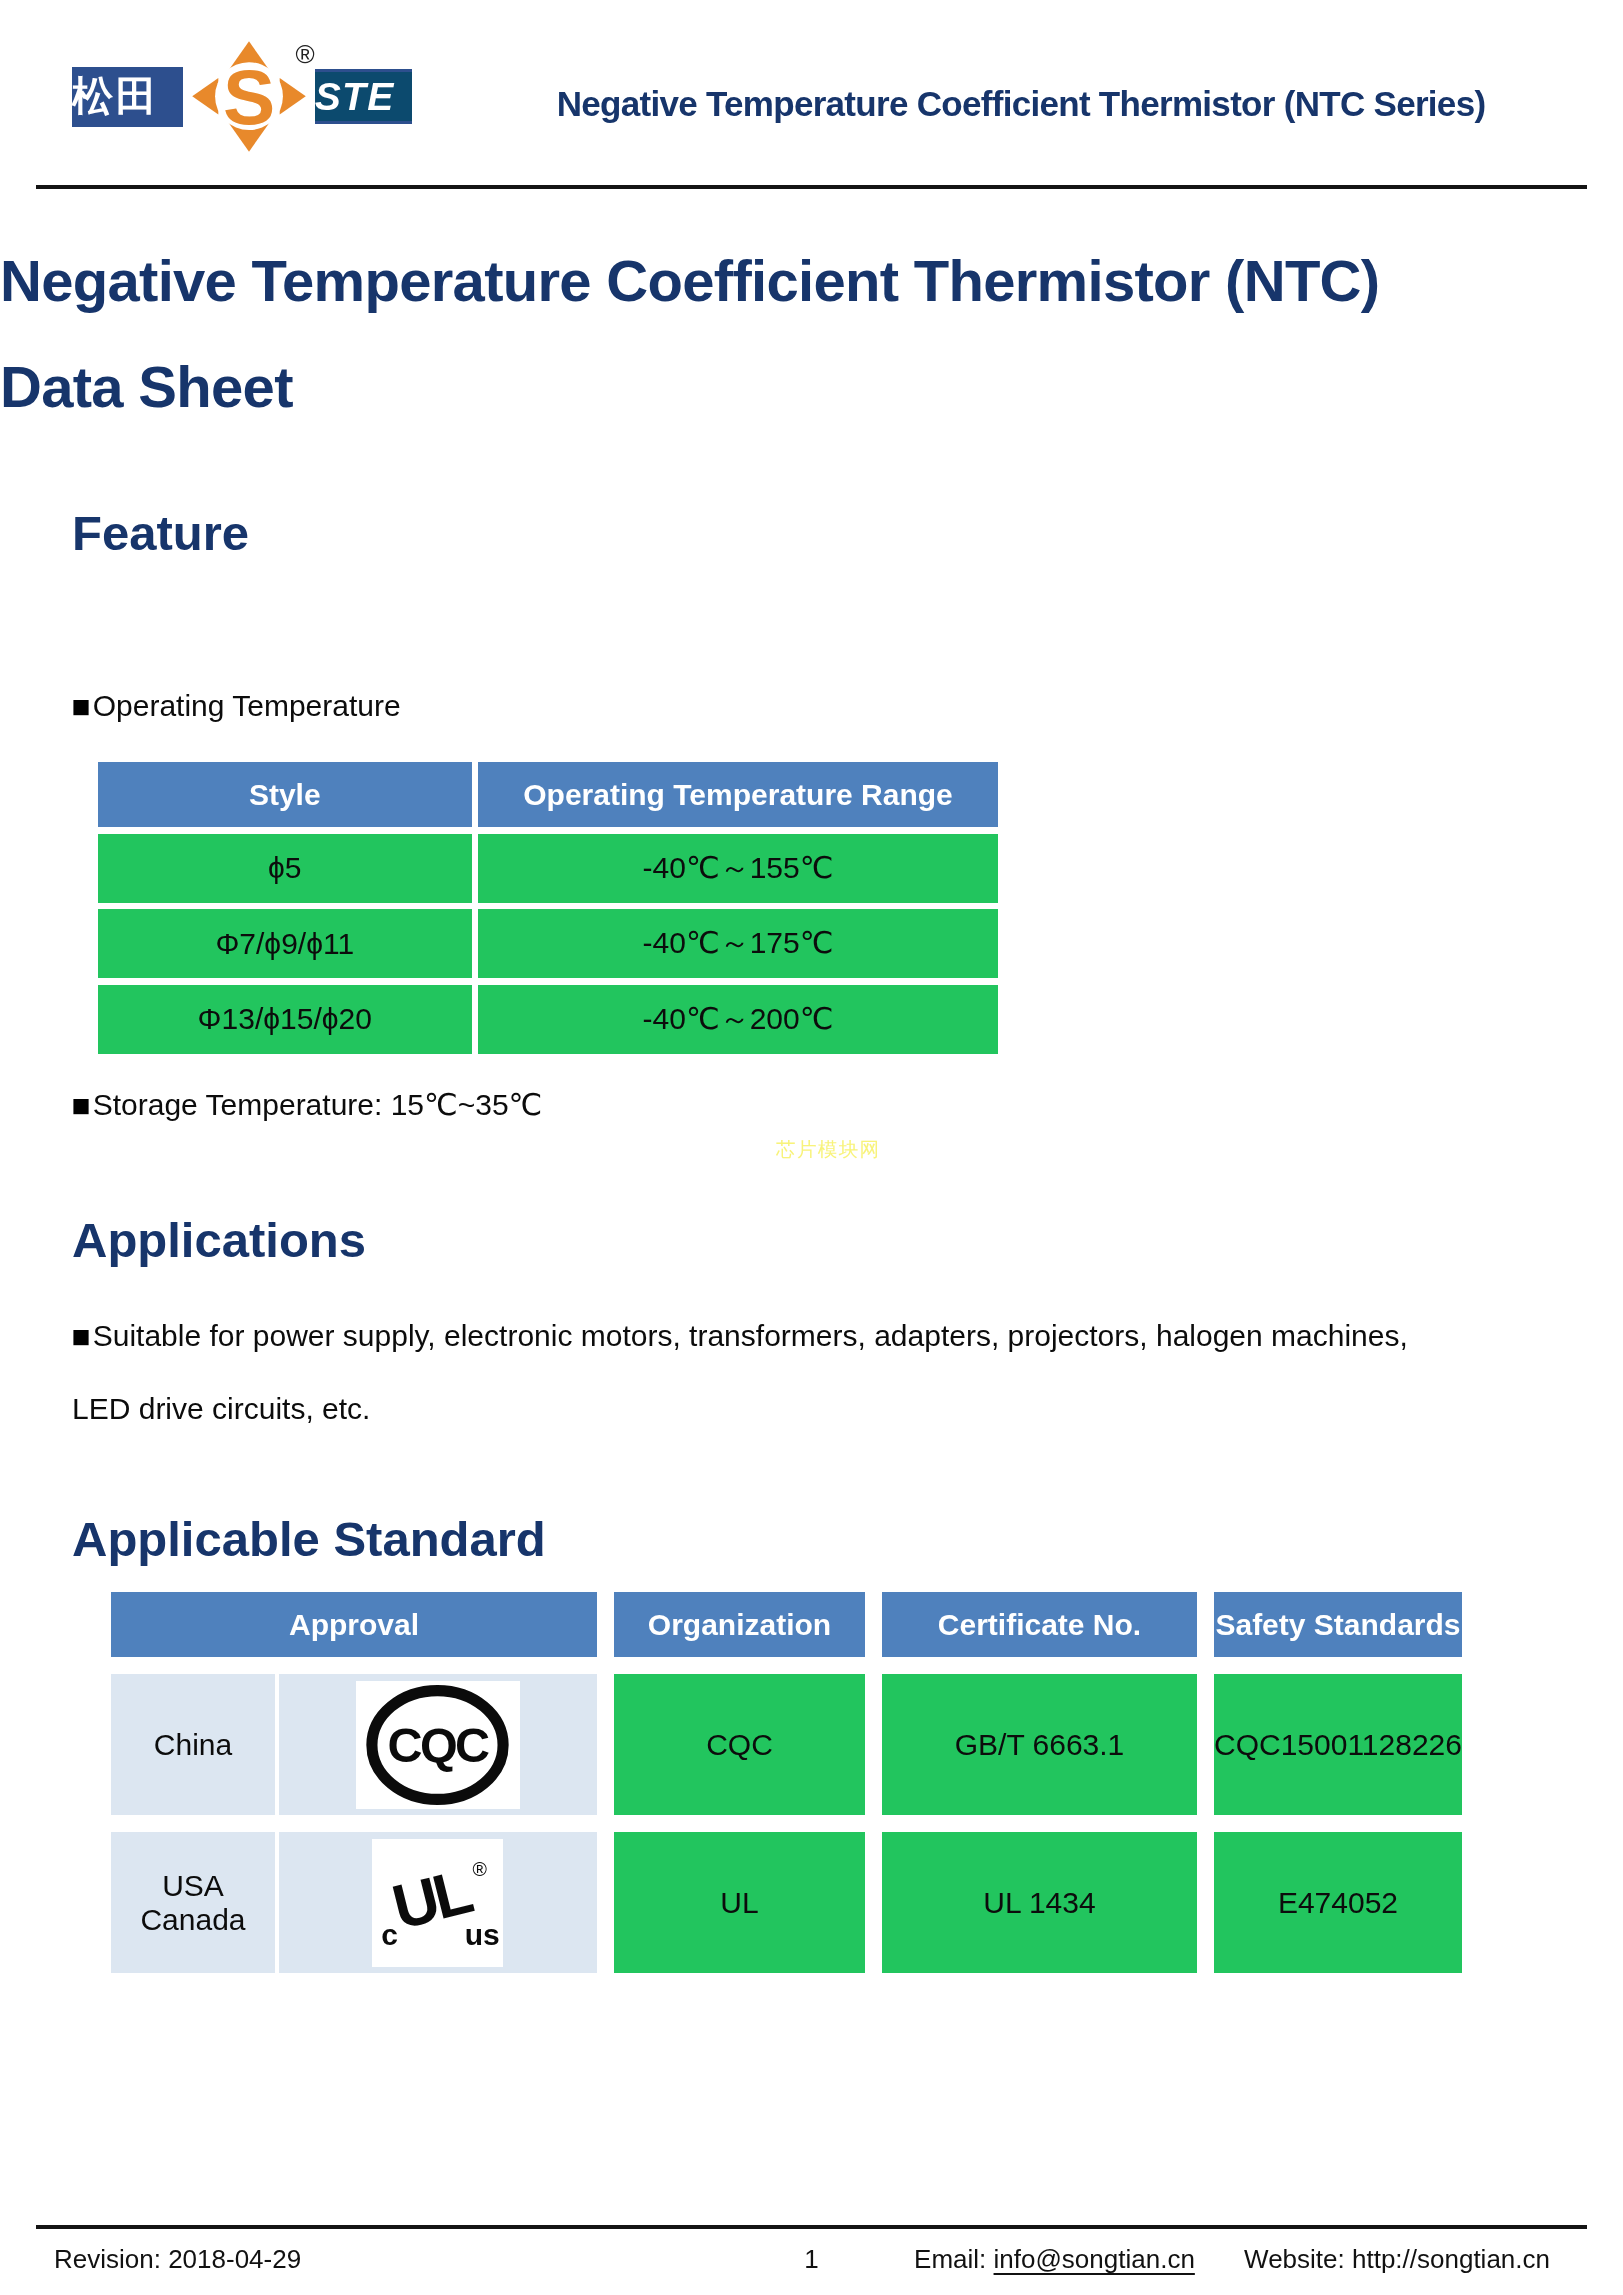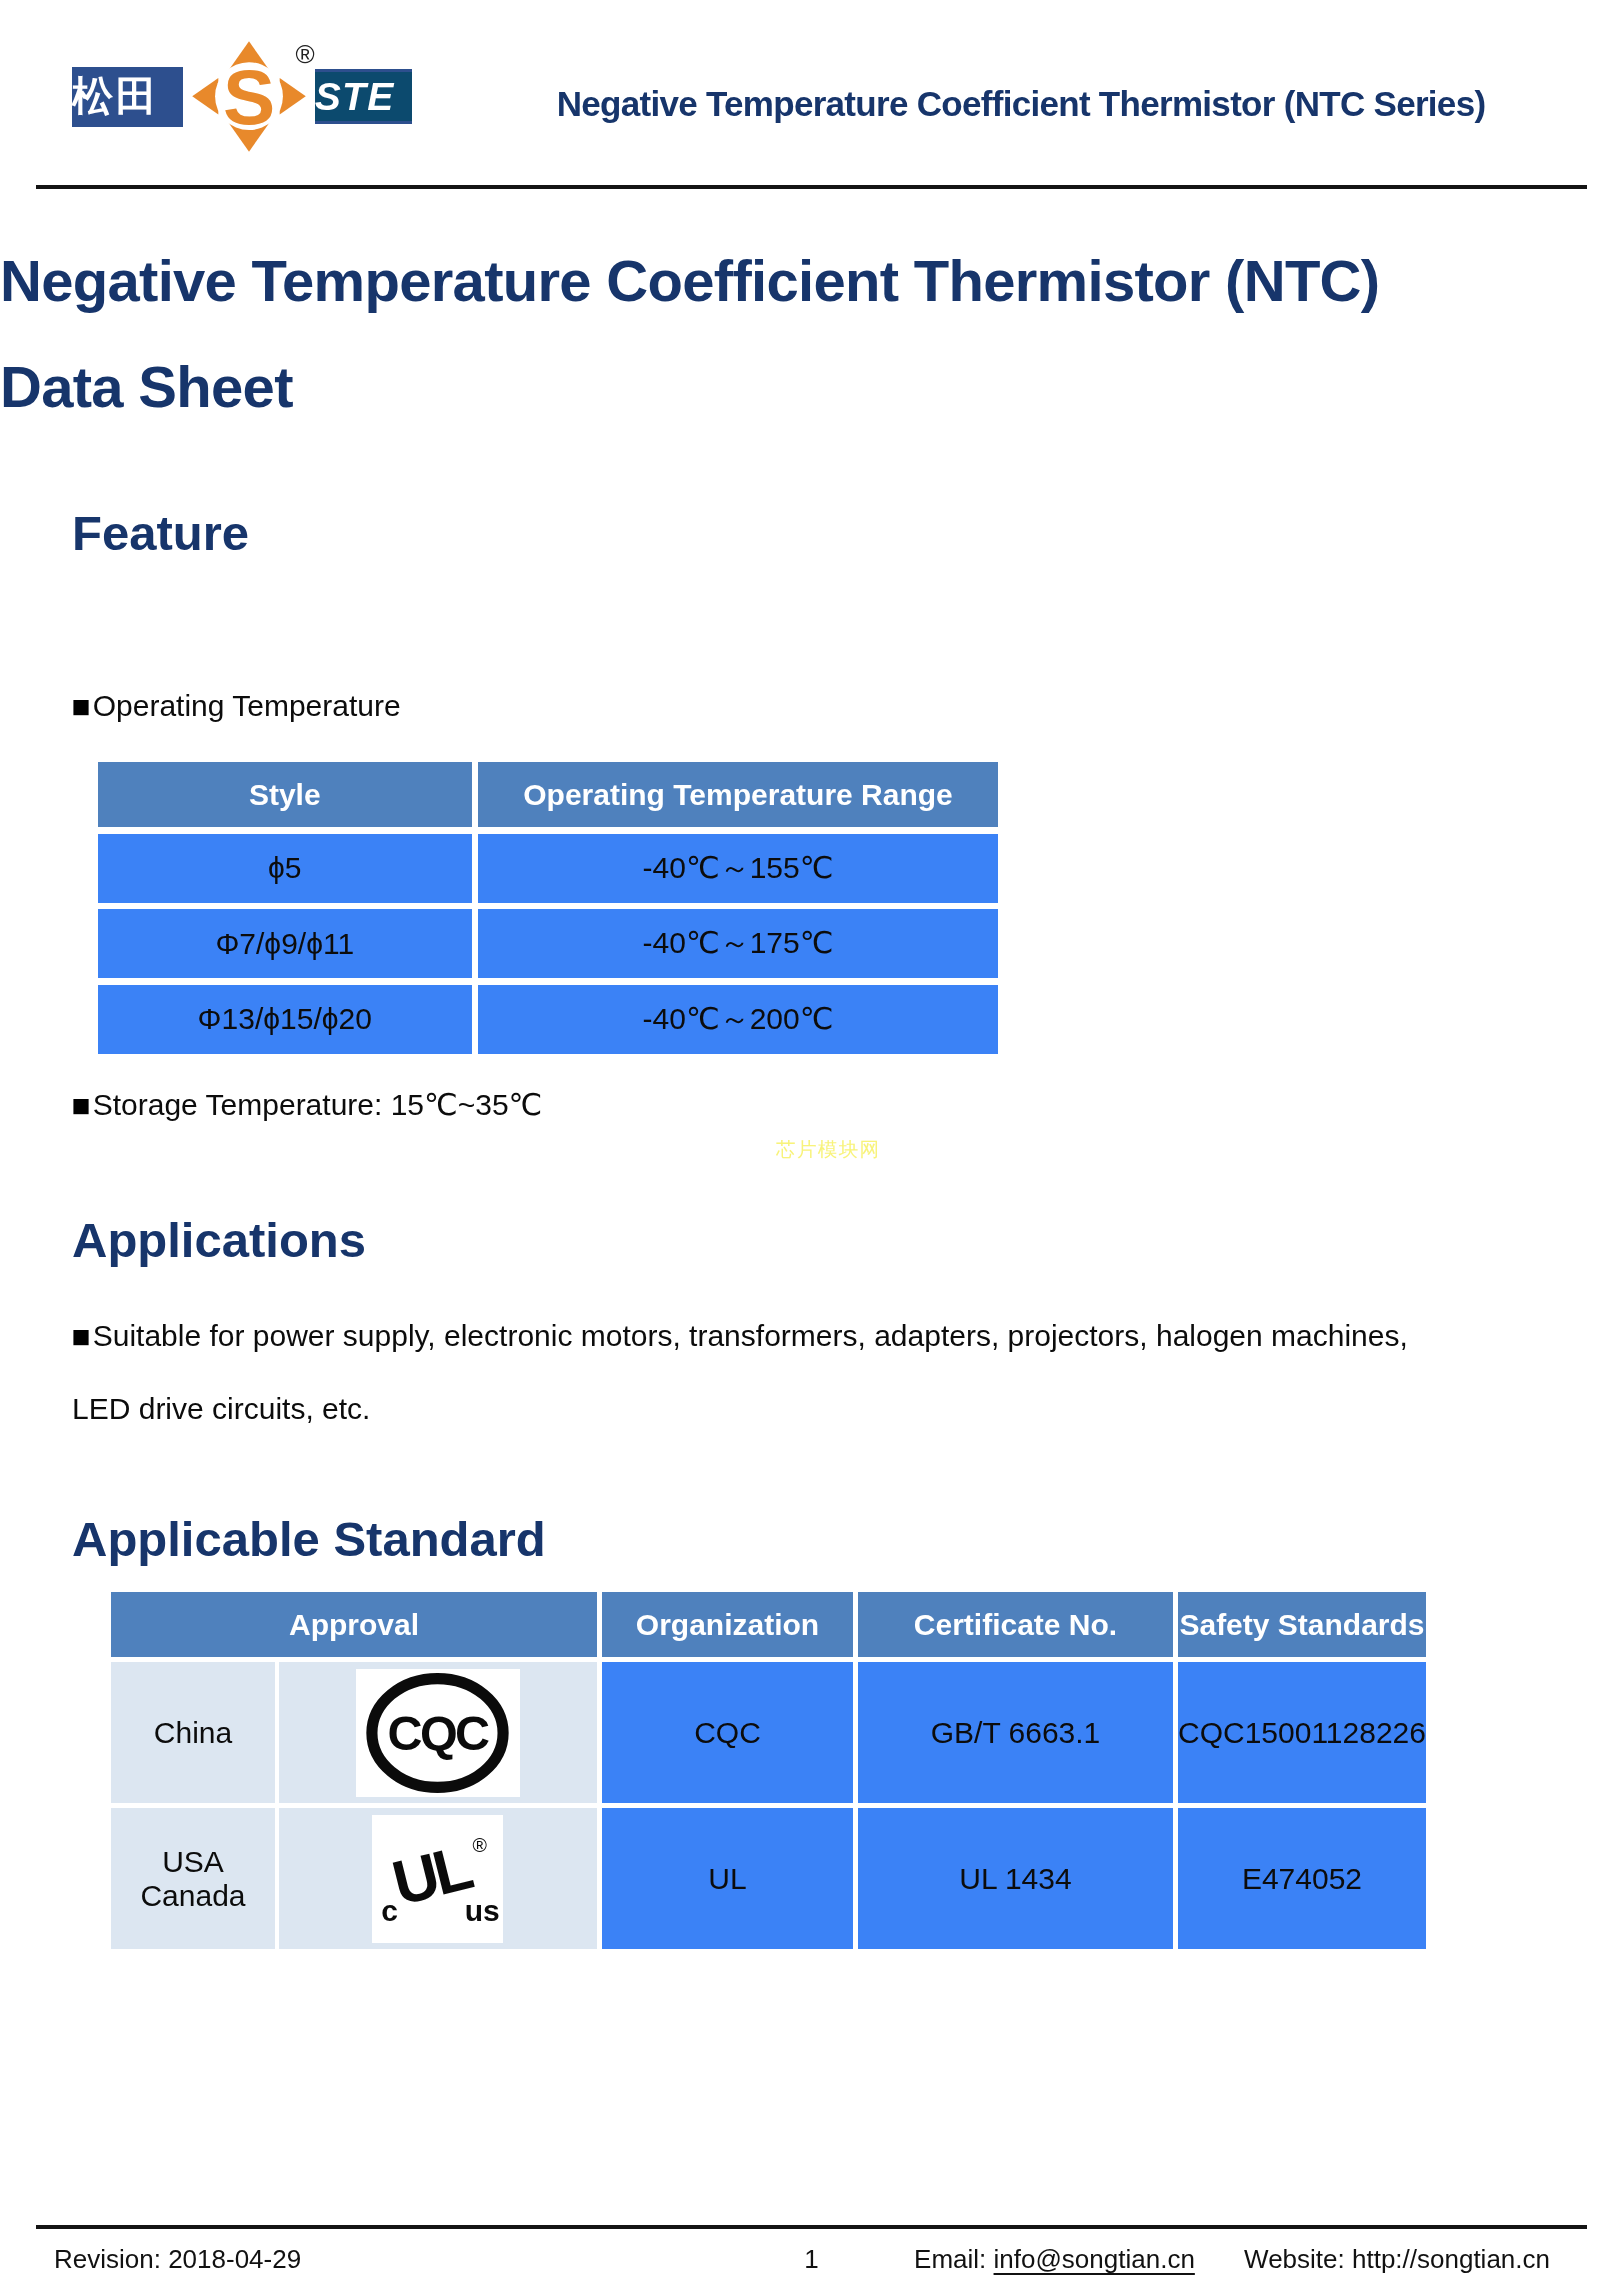--- a/index.html
+++ b/index.html
@@ -38,23 +38,23 @@
   .t-bullet1 { top:609px; }
   .t-bullet2 { top:689px; }
   .t-storage { top:1087px; }
   .app-par { position:absolute; left:72px; right:72px; top:1299px; font-size:30px; color:#0c0c0c; line-height:73px; }
   
   .watermark { position:absolute; left:776px; top:1136px; font-size:19.6px; color:#F8F37A; letter-spacing:1.3px; }
   
   .ftable { position:absolute; left:98px; top:762px; width:900px; display:grid; grid-template-columns:41.5% 1fr; grid-template-rows:65px 69px 69px 69px; gap:6.5px; }
   .cell { display:flex; align-items:center; justify-content:center; font-size:30px; }
   .cell-head { background:#4F81BD; color:#ffffff; font-weight:bold; }
-  .cell-body { background:#3b82f6; color:#0c0c0c; }
+  .cell-body { background:#22c55e; color:#0c0c0c; }
   
-  .stable { position:absolute; left:72px; top:1592px; width:1204px; display:grid; grid-template-columns:486px 251px 315px 1fr; grid-template-rows:65px 141px 141px; gap:5px;padding-left:39px; }
+  .stable { position:absolute; left:72px; top:1592px; width:1204px; display:grid; grid-template-columns:486px 251px 315px 1fr; grid-template-rows:65px 141px 141px; gap:17px;padding-left:39px; }
   .approval-cell { display:grid; grid-template-columns:164px 1fr; gap:3.9px; background:transparent; }
   .approval-sub { background:#DCE6F1; display:flex; flex-direction:column; align-items:center; justify-content:center; font-size:30px; color:#0c0c0c; }
   .logo-white { background:#ffffff; display:flex; align-items:center; justify-content:center; position:relative; }
   .cqc-box { width:164px; height:128px; }
   .ul-box { width:131px; height:128px; }
   
   .footer-text { position:absolute; top:2244px; font-size:26px; color:#111; }
   .f-left { left:54px; }
   .f-center { left:0; width:100%; text-align:center; }
   .f-right { right:73px; }

